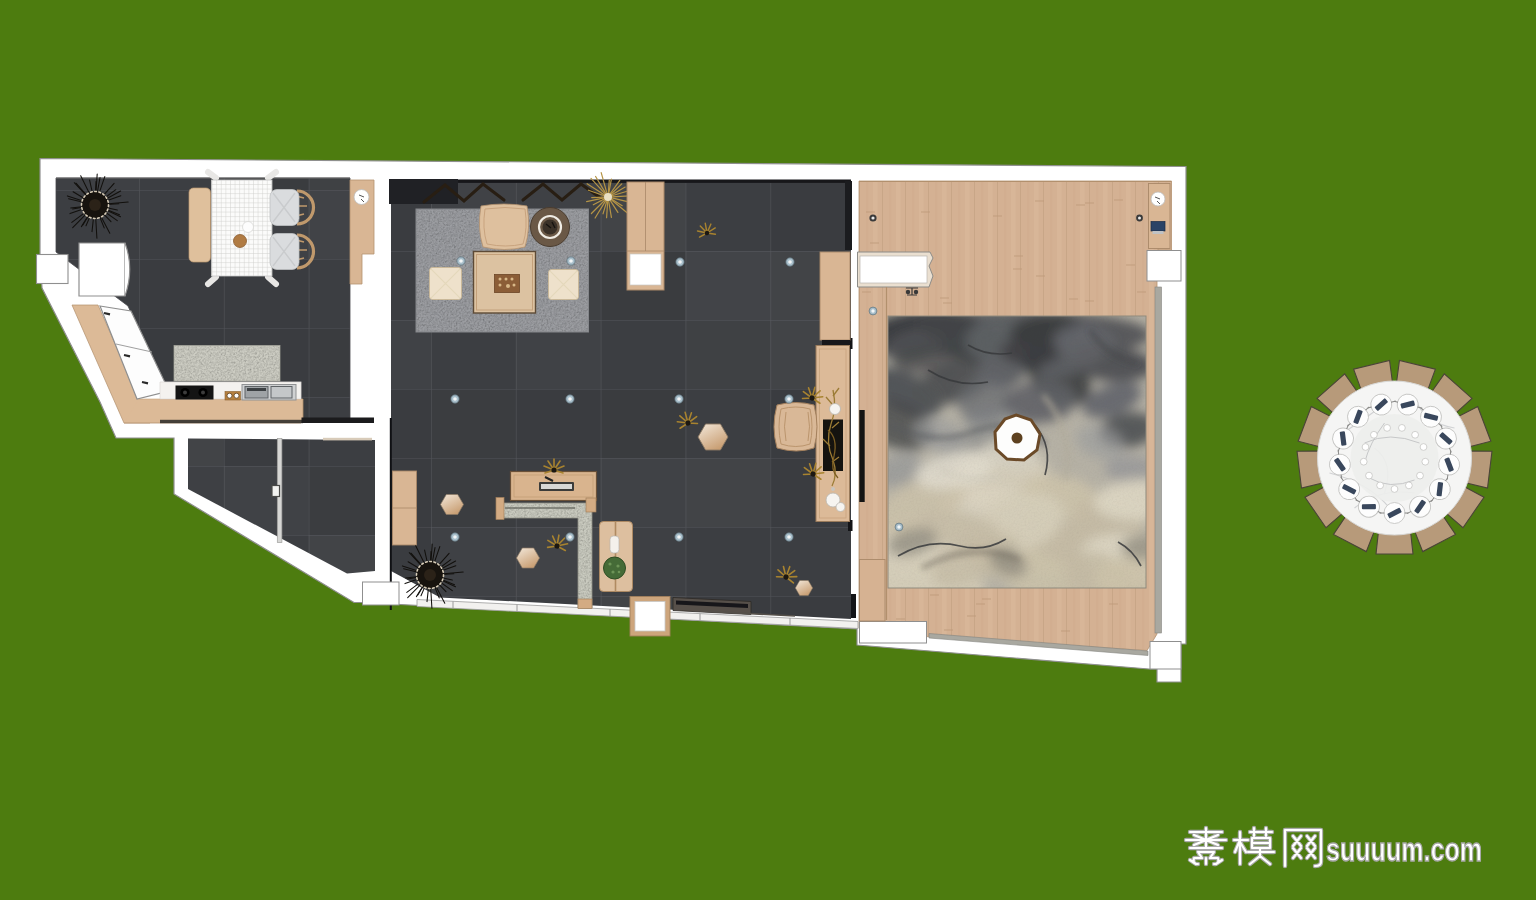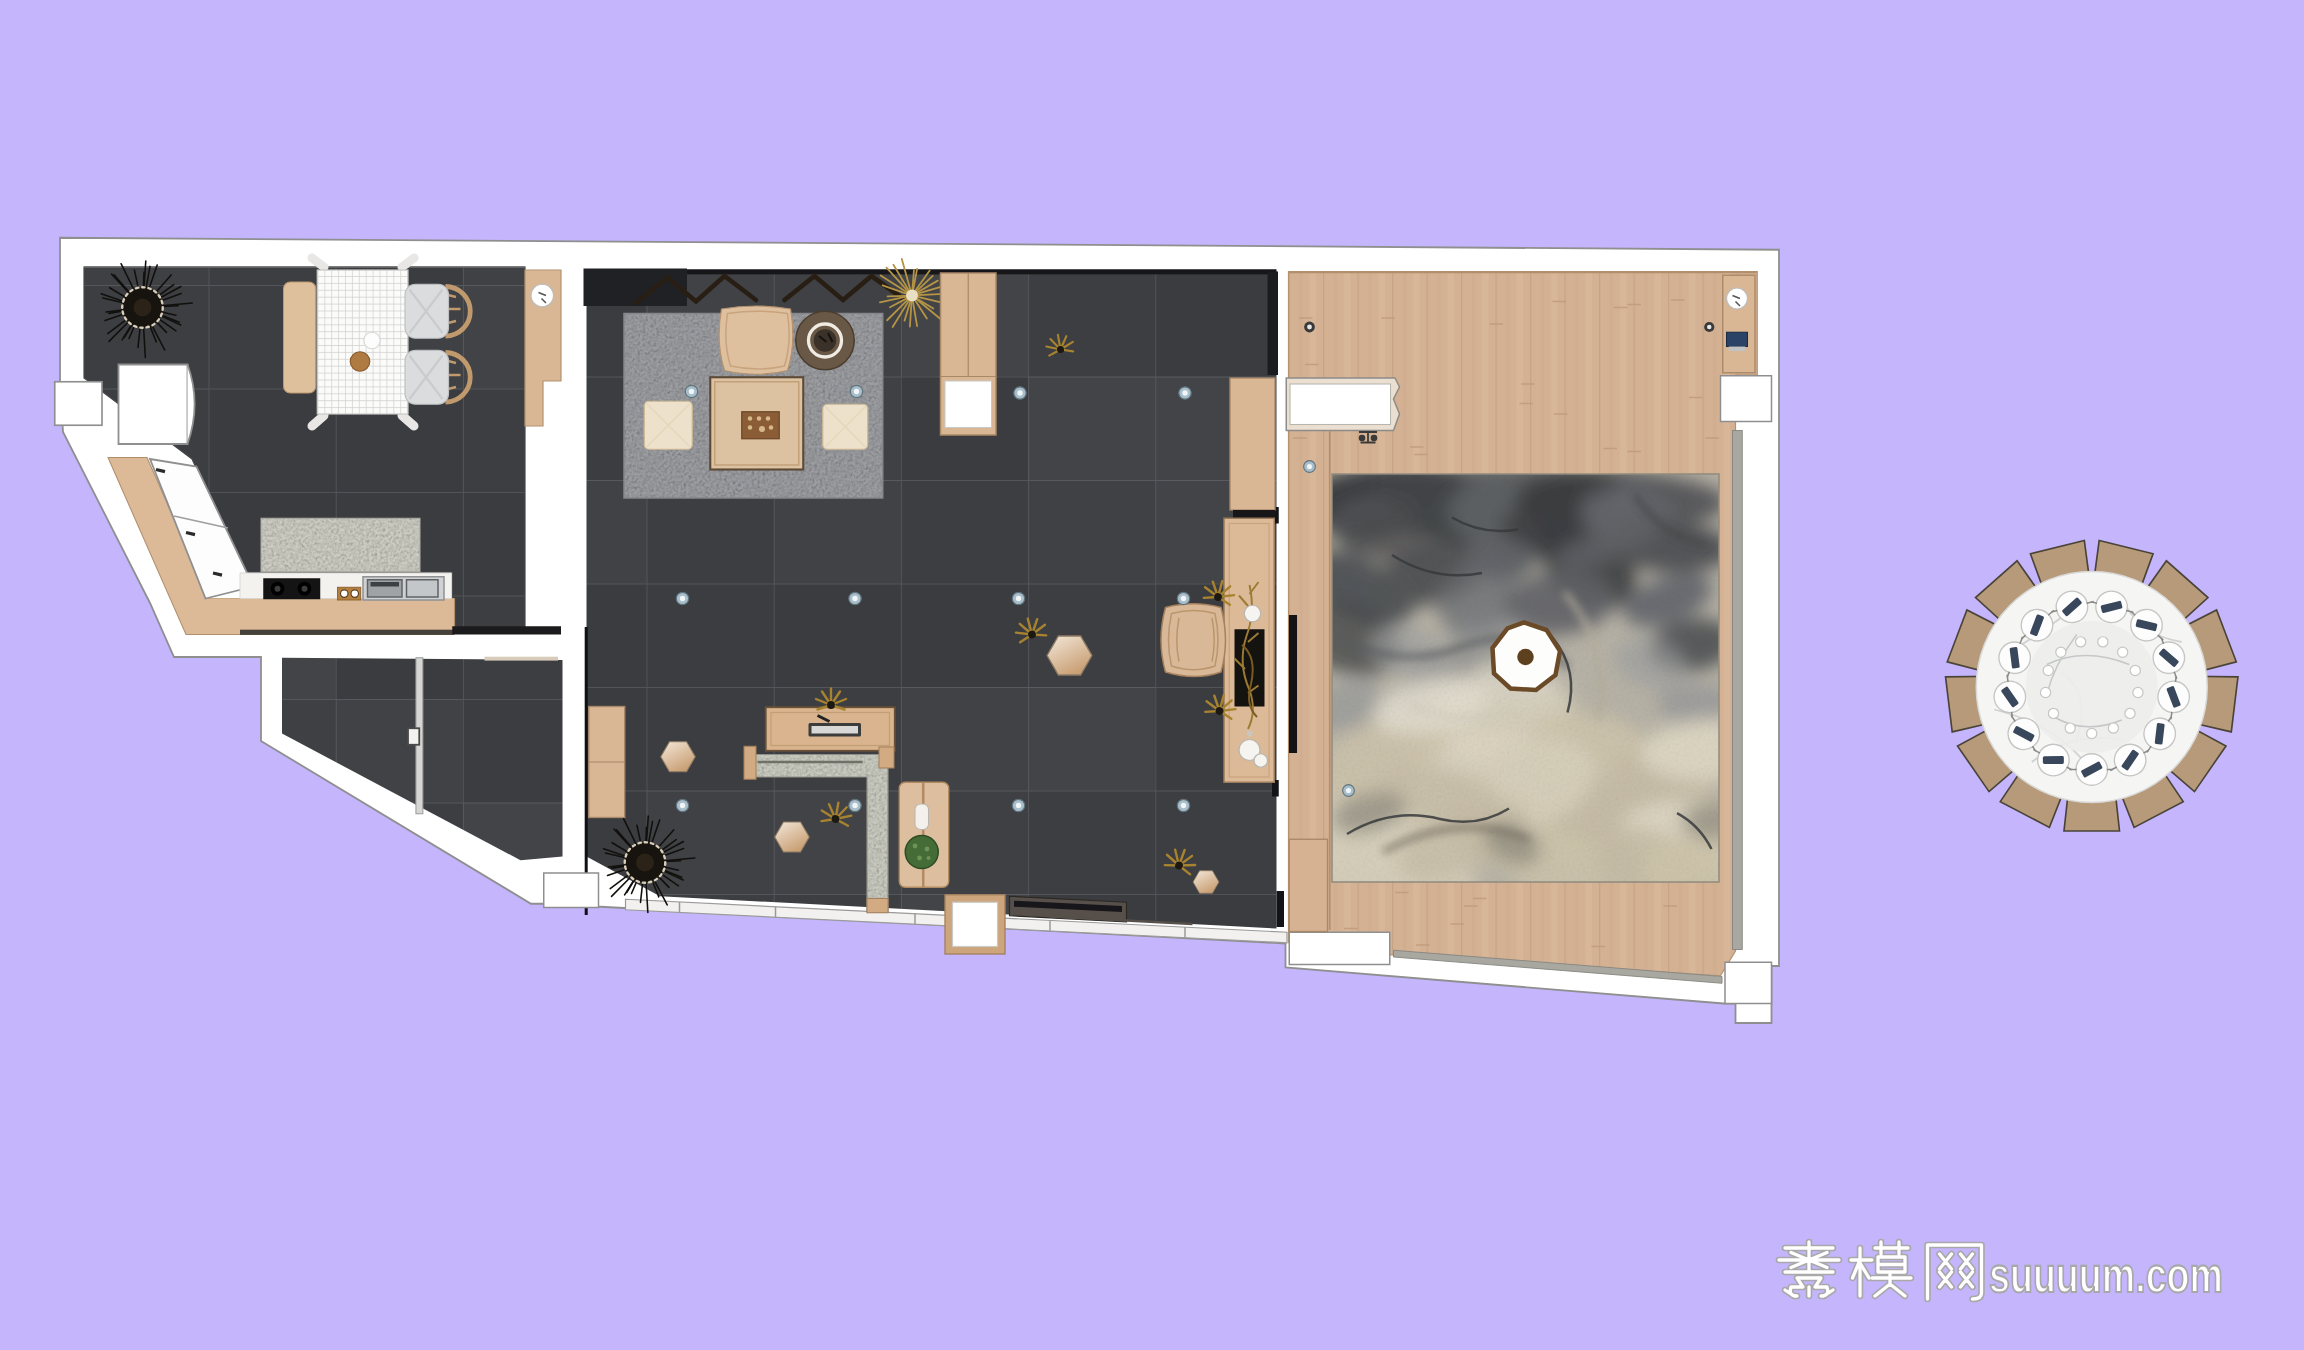--- a/index.html
+++ b/index.html
@@ -1,16 +1,16 @@
 <!DOCTYPE html>
 <html><head>
 <meta charset="utf-8">
 <style>
 html,body{margin:0;padding:0;background:#ffffff;}
-#stage{position:relative;width:1536px;height:900px;overflow:hidden;background:#c4b5fd;}
+#stage{position:relative;width:1536px;height:900px;overflow:hidden;background:#4d7c0f;}
 </style>
 </head>
 <body>
 <div id="stage">
 <svg width="1536" height="900" viewBox="0 0 1536 900">
 
 <defs>
   <pattern id="tilesL" patternUnits="userSpaceOnUse" width="84.8" height="69" x="54.2" y="52">
     <rect width="84.8" height="69" fill="#3c3e42"></rect>
     <path d="M0 0 H84.8 M0 0 V69" stroke="#54565b" stroke-width="1.2" fill="none"></path>

